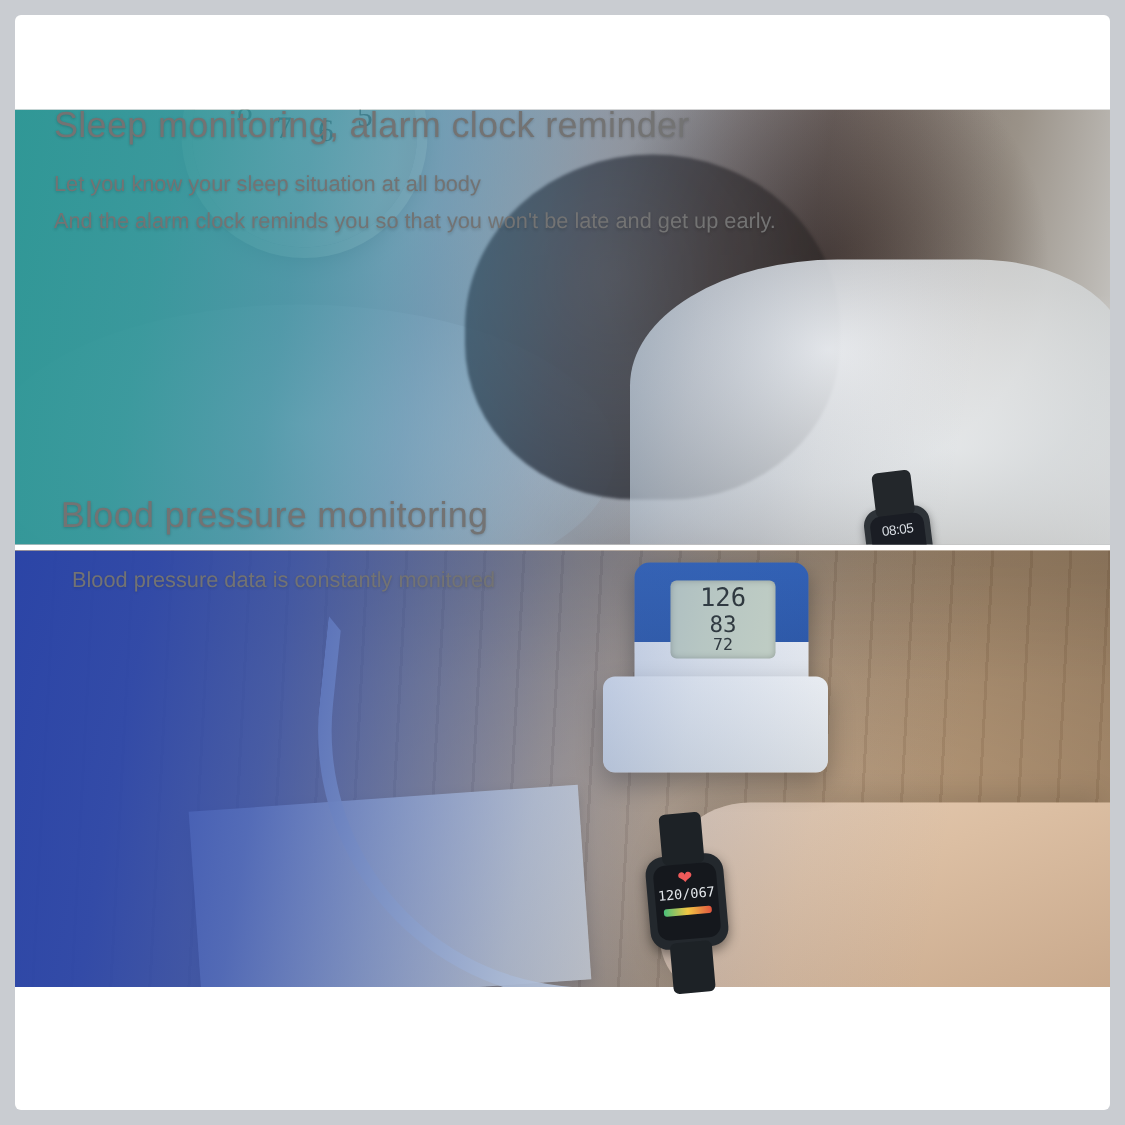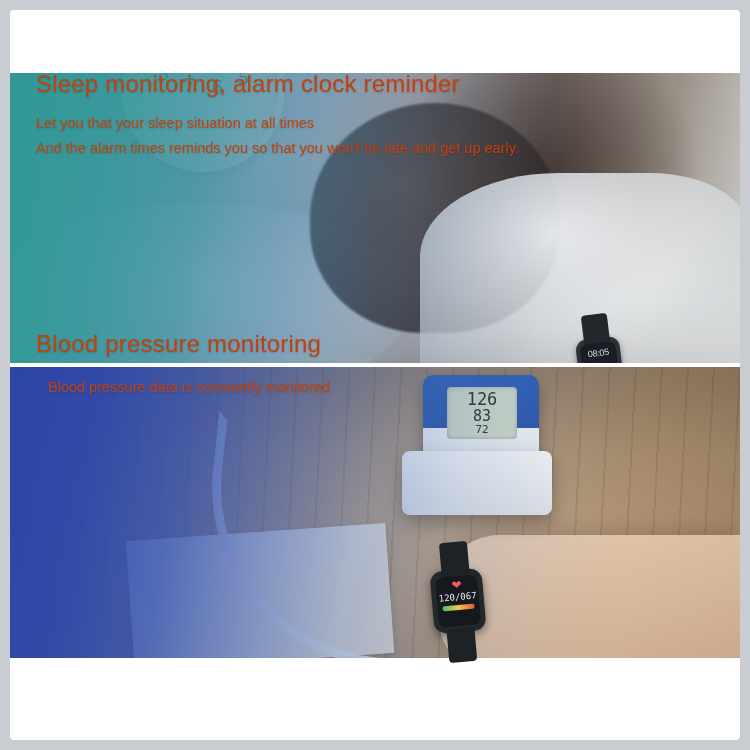--- a/index.html
+++ b/index.html
@@ -333,21 +333,21 @@
     background: #1d2226;
     border-radius: 4px;
   }
   .watch-bp-strap-t { top: -28px; }
   .watch-bp-strap-b { bottom: -30px; }
 
   
   .copy {
     position: absolute;
     z-index: 5;
-    color: #c2410c;
+    color: #737373;
   }
   .copy h2 {
     margin: 0 0 16px 0;
     font-weight: normal;
     font-size: 24px;
     letter-spacing: 0.2px;
     text-shadow: 0 1px 2px rgba(0,0,0,0.18);
   }
   .copy p {
     margin: 0 0 7px 0;
@@ -355,20 +355,21 @@
     line-height: 18px;
     text-shadow: 0 1px 2px rgba(0,0,0,0.16);
   }
   .copy-sleep {
     left: 36px;
     top: 70px;
   }
   .copy-bp {
     left: 36px;
     top: 330px;
+    text-align: center;
   }
   .copy-bp h2 { margin-bottom: 20px; }
   .copy-bp p { margin-bottom: 12px; margin-left: 12px; }
 
   .divider-gap {
     height: 4px;
     background: #ffffff;
   }
 </style>
 </head>
@@ -435,21 +436,21 @@
     <div class="watch-bp-strap-b"></div>
     <div class="screen">
       <div class="heart">❤</div>
       <div class="bpval">120/067</div>
       <div class="bar"></div>
     </div>
   </div>
 
   <div class="copy copy-sleep">
     <h2>Sleep monitoring, alarm clock reminder</h2>
-    <p>Let you that your sleep situation at all times</p>
-    <p>And the alarm times reminds you so that you won't be late and get up early.</p>
+    <p>Let you know your sleep situation at all body</p>
+    <p>And the alarm clock reminds you so that you won't be late and get up early.</p>
   </div>
 
   <div class="copy copy-bp">
     <h2>Blood pressure monitoring</h2>
     <p>Blood pressure data is constantly monitored</p>
   </div>
 </div>
 
 </body></html>

